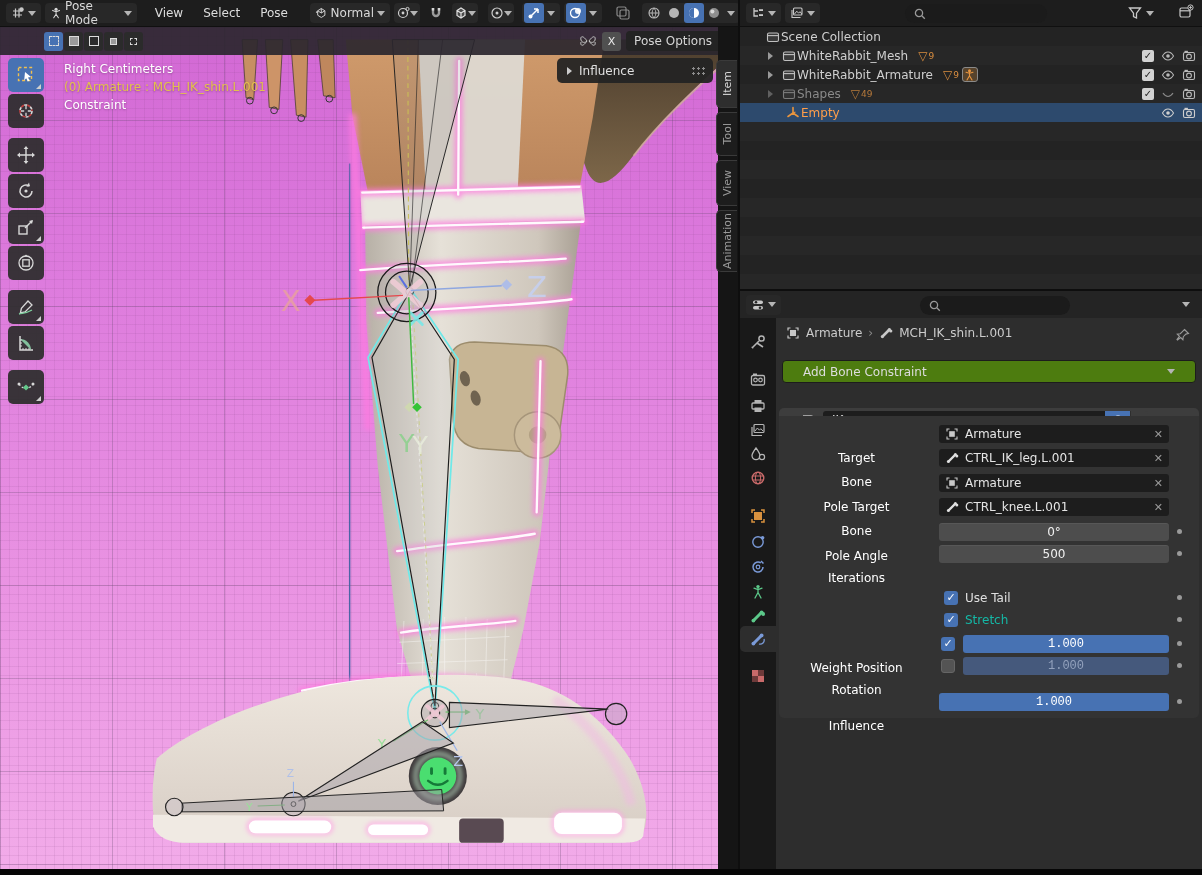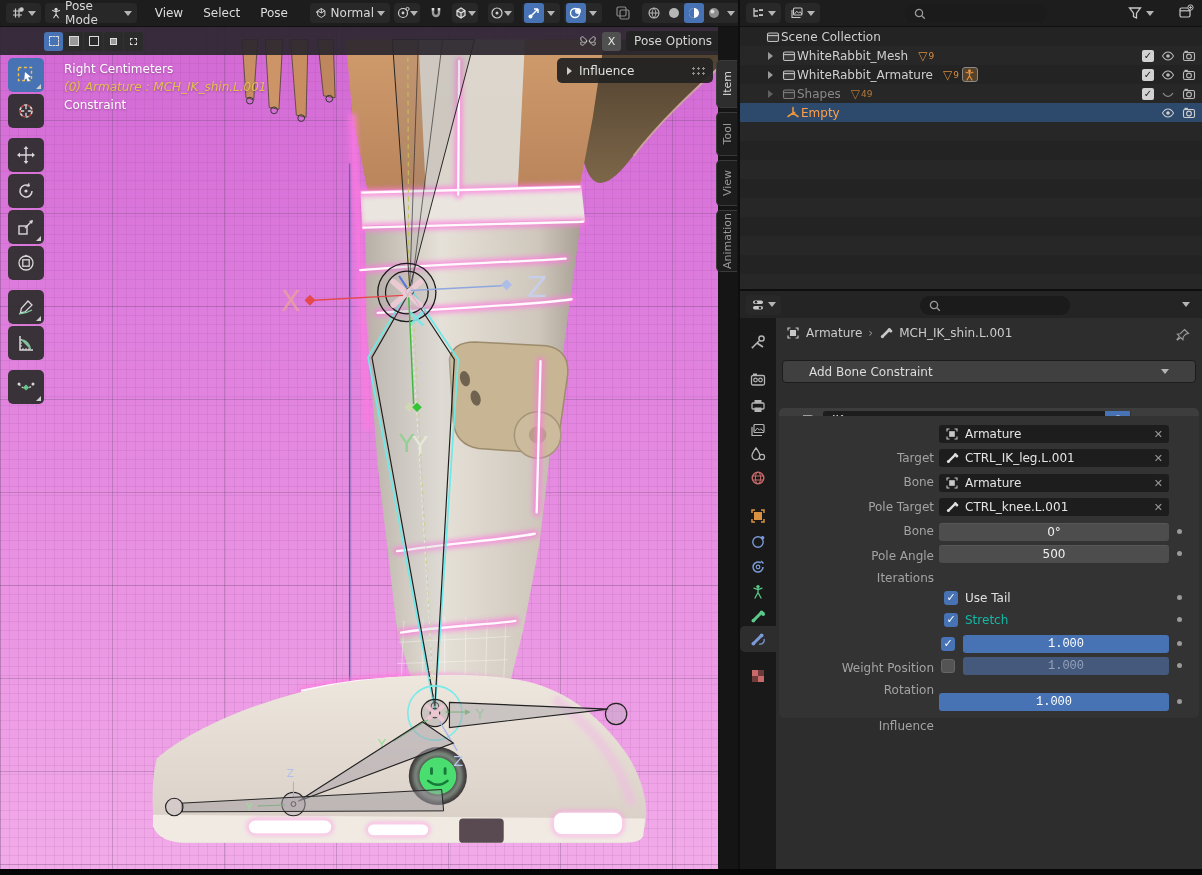--- a/index.html
+++ b/index.html
@@ -47,21 +47,21 @@
   
   .toolbar{left:8px;top:31px;width:36px;display:flex;flex-direction:column;gap:2px;}
   .tool{width:36px;height:34px;background:#2d2d2dee;border-radius:5px;display:flex;align-items:center;justify-content:center;position:relative;}
   .tool.active{background:#4772b3;}
   .tool .corner{position:absolute;right:3px;bottom:3px;width:0;height:0;border-left:5px solid transparent;border-bottom:5px solid #cfcfcf;}
   .tgap{height:6px;}
 
   
   .vp-overlay{left:64px;top:33px;line-height:18px;text-shadow:0 1px 2px rgba(60,20,60,0.35);}
   .ovl1{color:#ffffff;}
-  .ovl2{color:#e3c14c;font-style:italic;}
+  .ovl2{color:#e3c14c;}
   .ovl3{color:#ffffff;}
 
   
   .transform-panel{left:557px;top:31px;width:156px;height:25px;background:rgba(36,36,36,0.95);border-radius:5px;display:flex;align-items:center;color:#e0e0e0;}
   .transform-panel .tchev{width:0;height:0;border-top:4px solid transparent;border-bottom:4px solid transparent;border-left:5px solid #cccccc;margin:0 7px 0 10px;}
 
   
   .tabband{right:0;top:0;width:22px;height:842px;background:#151515;}
   .vtab{position:absolute;left:-2px;width:21px;background:#1d1d1d;border:1px solid #3a3a3a;border-right:none;border-radius:5px 0 0 5px;color:#9a9a9a;display:flex;align-items:center;justify-content:center;}
   .vtab span{writing-mode:vertical-rl;transform:rotate(180deg);font-size:11px;}
@@ -83,33 +83,33 @@
   .person-badge{width:16px;height:15px;background:#57432c;border:1px solid #8a8a8a;border-radius:3px;display:flex;align-items:center;justify-content:center;margin-left:3px;}
 
   
   .props-header{left:740px;top:289px;width:462px;height:29px;background:#242424;border-top:2px solid #0e0e0e;display:flex;align-items:center;}
   .props-tabs{left:740px;top:318px;width:36px;height:551px;background:#191919;}
   .ptab{position:absolute;left:0;width:36px;height:24px;display:flex;align-items:center;justify-content:center;}
   .ptab.active{background:#2d2d2d;border-radius:5px 0 0 5px;}
   .props-body{left:776px;top:318px;width:426px;height:551px;background:#2d2d2d;}
   .crumb{position:absolute;left:10px;top:8px;display:flex;align-items:center;gap:6px;color:#cccccc;}
   .crumb .gt{color:#8a8a8a;}
-  .add-btn{position:absolute;left:6px;top:42px;width:414px;height:23px;background:#404040;border:1px solid #1c1c1c;border-radius:4px;display:flex;align-items:center;padding:0 26px;color:#dddddd;}
+  .add-btn{position:absolute;left:6px;top:42px;width:414px;height:23px;background:#4d7c0f;border:1px solid #1c1c1c;border-radius:4px;display:flex;align-items:center;padding:0 20px;color:#dddddd;}
   .add-btn .chev{margin-left:auto;}
   .panel{position:absolute;left:3px;top:74px;width:420px;height:326px;}
   .panel-h{position:absolute;left:0;top:16px;width:420px;height:24px;background:#3d3d3d;border-radius:5px 5px 0 0;display:flex;align-items:center;}
   .panel-b{position:absolute;left:0;top:24px;width:420px;height:302px;background:#333333;border-radius:0 0 5px 5px;}
   .ph-chev{width:0;height:0;border-left:4px solid transparent;border-right:4px solid transparent;border-top:5px solid #cccccc;margin:0 6px 0 8px;}
   .name-field{position:absolute;left:44px;top:3px;width:282px;height:18px;background:#1d1d1d;border-radius:3px 0 0 3px;color:#e8e8e8;display:flex;align-items:center;padding:0 9px;}
   .eye-btn{position:absolute;left:326px;top:3px;width:25px;height:18px;background:#4772b3;display:flex;align-items:center;justify-content:center;}
   .eb-chev{position:absolute;left:351px;top:3px;width:18px;height:18px;background:#3d3d3d;border-radius:0 3px 3px 0;display:flex;align-items:center;justify-content:center;border-left:1px solid #2e2e2e;}
   .close-x{position:absolute;left:374px;top:3px;width:18px;height:18px;color:#cfcfcf;display:flex;align-items:center;justify-content:center;font-size:12px;}
   .drag-dots{position:absolute;right:6px;top:8px;}
   .prow{position:absolute;height:20px;display:flex;align-items:center;}
-  .plabel{position:absolute;width:155px;text-align:right;color:#a3a3a3;margin-top:48px;}
+  .plabel{position:absolute;width:155px;text-align:center;color:#ffffff;margin-top:48px;}
   .pfield{position:absolute;left:160px;width:230px;height:18px;border-radius:3px;display:flex;align-items:center;}
   .pfield.dark{background:#1d1d1d;padding:0 6px;gap:6px;color:#e5e5e5;}
   .pfield.dark .fx{margin-left:auto;color:#9a9a9a;font-size:11px;}
   .pfield.num{background:#4d4d4d;justify-content:center;color:#f0f0f0;box-shadow:inset 0 1px 0 rgba(255,255,255,0.06);}
   .pfield.slider{background:#4772b3;justify-content:center;color:#ffffff;font-family:Liberation Mono, monospace;}
   .pfield.slider.disabled{background:#45597c;color:#93a2bd;}
   .pcheck{width:14px;height:14px;border-radius:3px;background:#4772b3;color:#fff;font-size:11px;line-height:14px;text-align:center;}
   .pcheck.off{background:#545454;border:1px solid #666;}
   .rowdot{position:absolute;left:398px;top:7px;}
 

